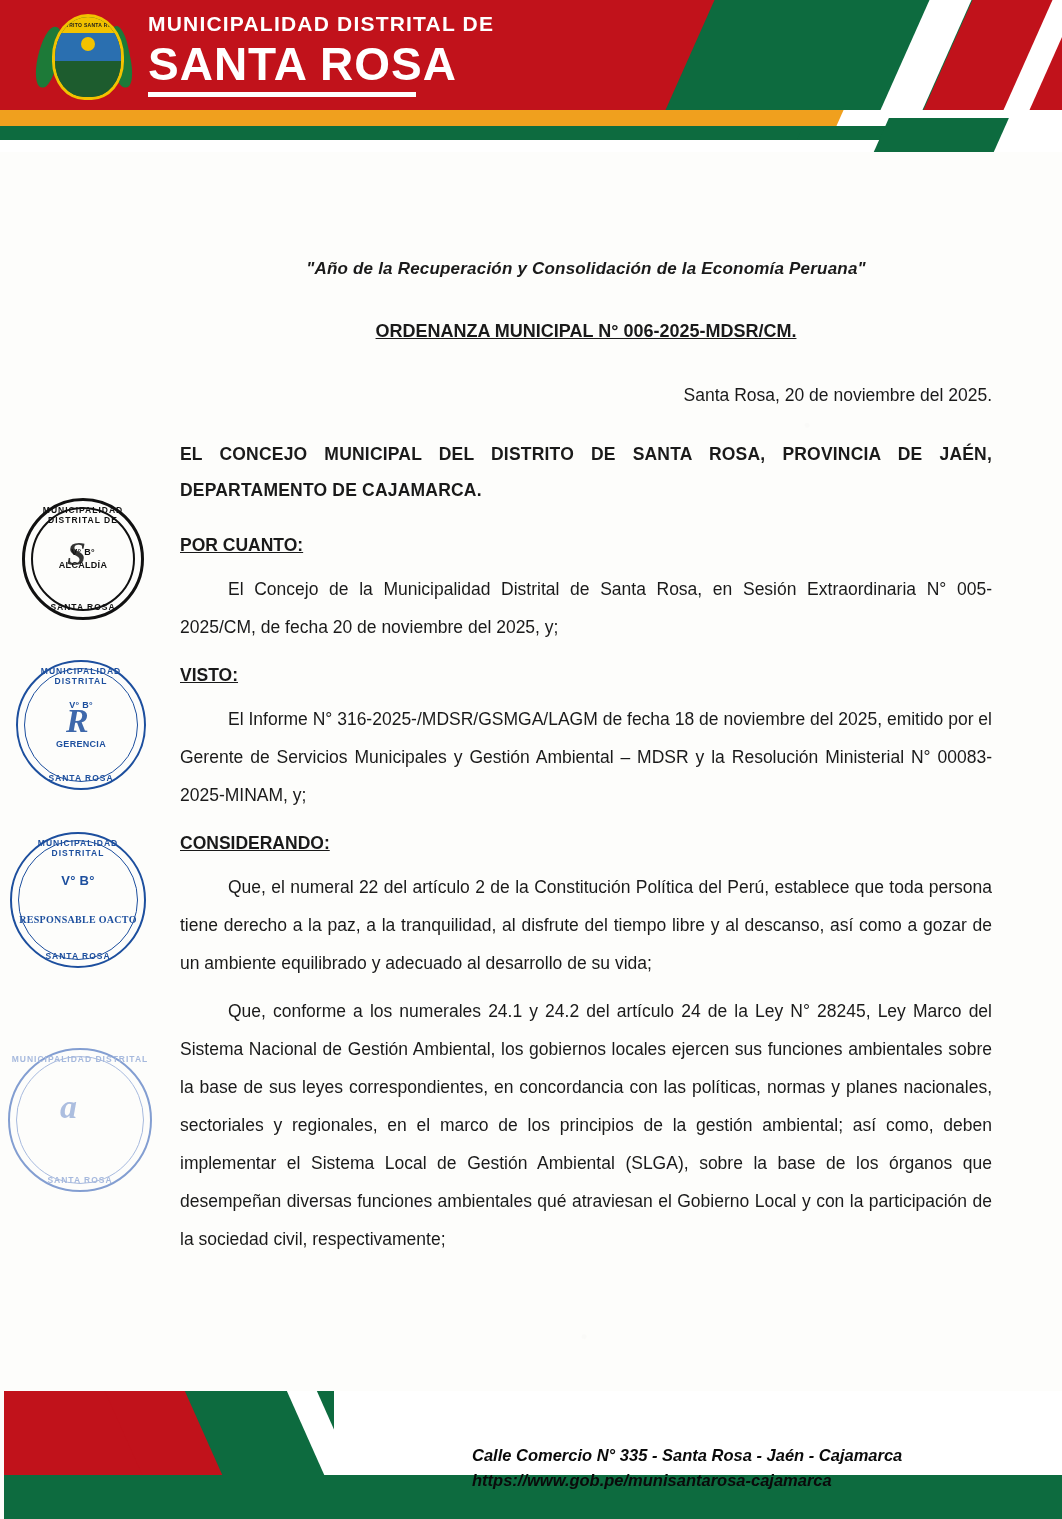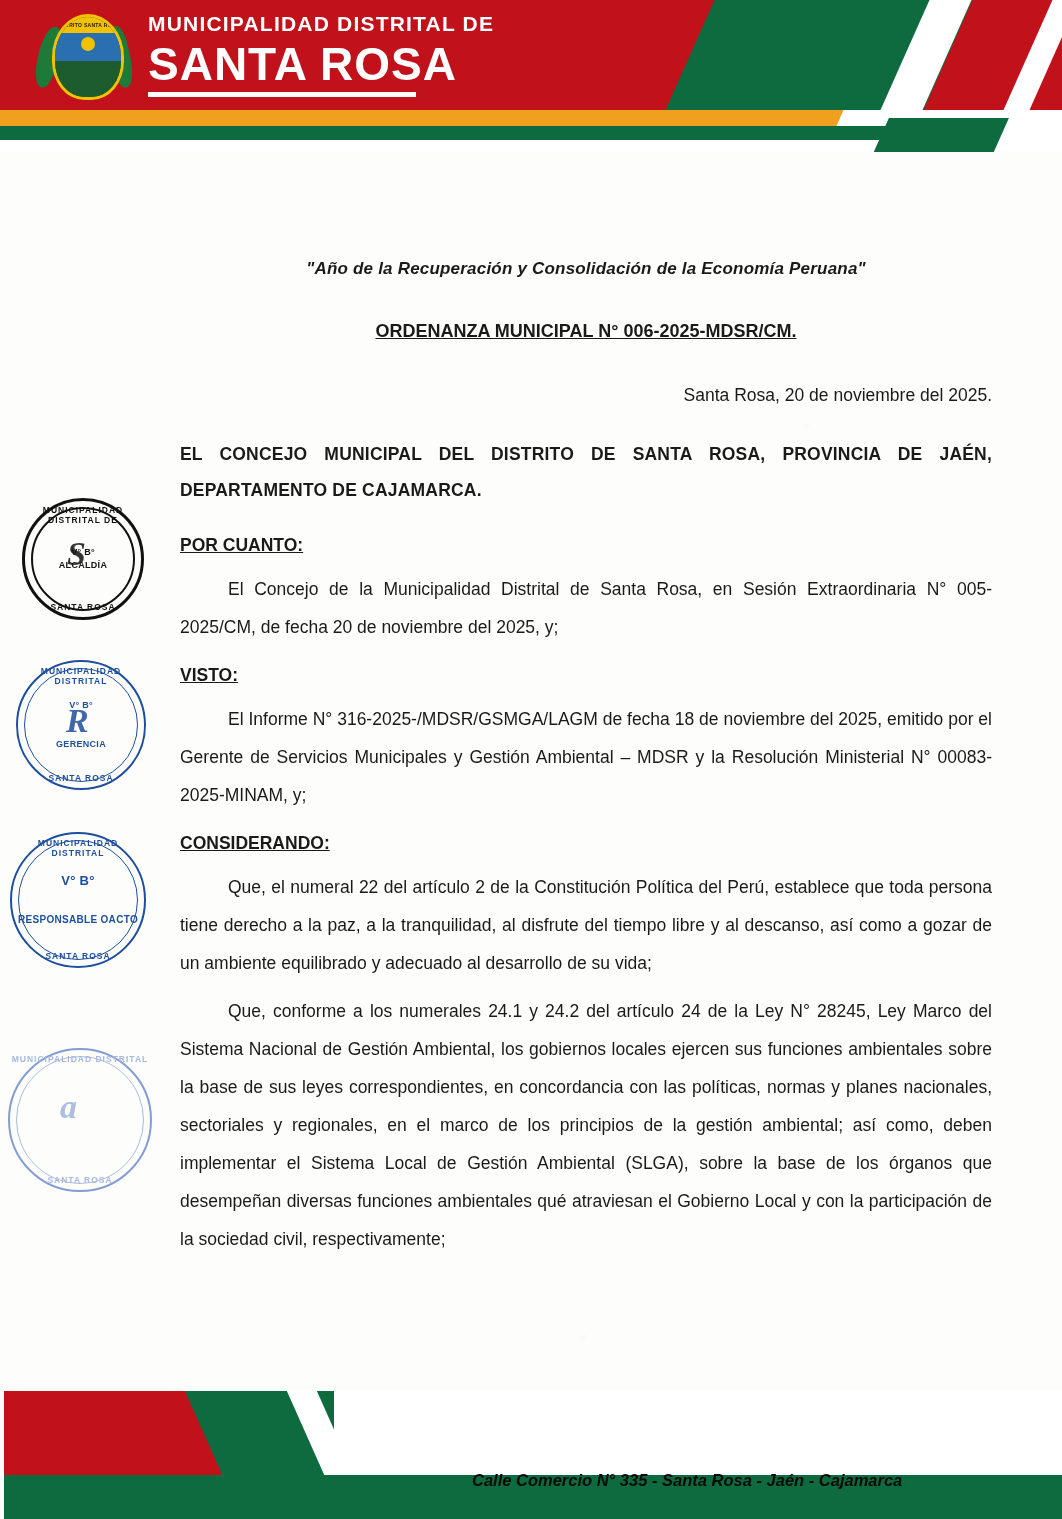--- a/index.html
+++ b/index.html
@@ -428,21 +428,21 @@
     </div>
     <div class="seal-sig" style="top:40px;left:48px;color:#1d4f9e;">R</div>
   </div>
 
   <div class="seal seal3">
     <div class="seal-inner"></div>
     <div class="seal-ring-text">MUNICIPALIDAD DISTRITAL</div>
     <div class="seal-ring-text bottom">SANTA ROSA</div>
     <div class="seal-label">
       <div style="font-size:13px">V° B°</div>
-      <div style="margin-top:26px;font-size:10px;">RESPONSABLE OACTO</div>
+      <div style="margin-top:26px;font-size:10px;font-family:Liberation Serif, serif;">RESPONSABLE OACTO</div>
     </div>
   </div>
 
   <div class="seal seal4">
     <div class="seal-inner"></div>
     <div class="seal-ring-text">MUNICIPALIDAD DISTRITAL</div>
     <div class="seal-ring-text bottom">SANTA ROSA</div>
     <div class="seal-sig" style="top:38px;left:50px;color:#7f9ad0;">a</div>
   </div>
 
@@ -476,17 +476,18 @@
 
   <div class="footer">
     <div class="ft-red"></div>
     <div class="ft-red-sk"></div>
     <div class="ft-green-sk"></div>
     <div class="ft-white-sk"></div>
     <div class="ft-green-band2"></div>
     <div class="ft-green-bar"></div>
     <div class="ft-text">
       <div>Calle Comercio N° 335 - Santa Rosa - Jaén - Cajamarca</div>
+      <div>https://www.gob.pe/munisantarosa-cajamarca</div>
     </div>
   </div>
 
   <div class="scan-noise"></div>
 </div>
 
 </body></html>

